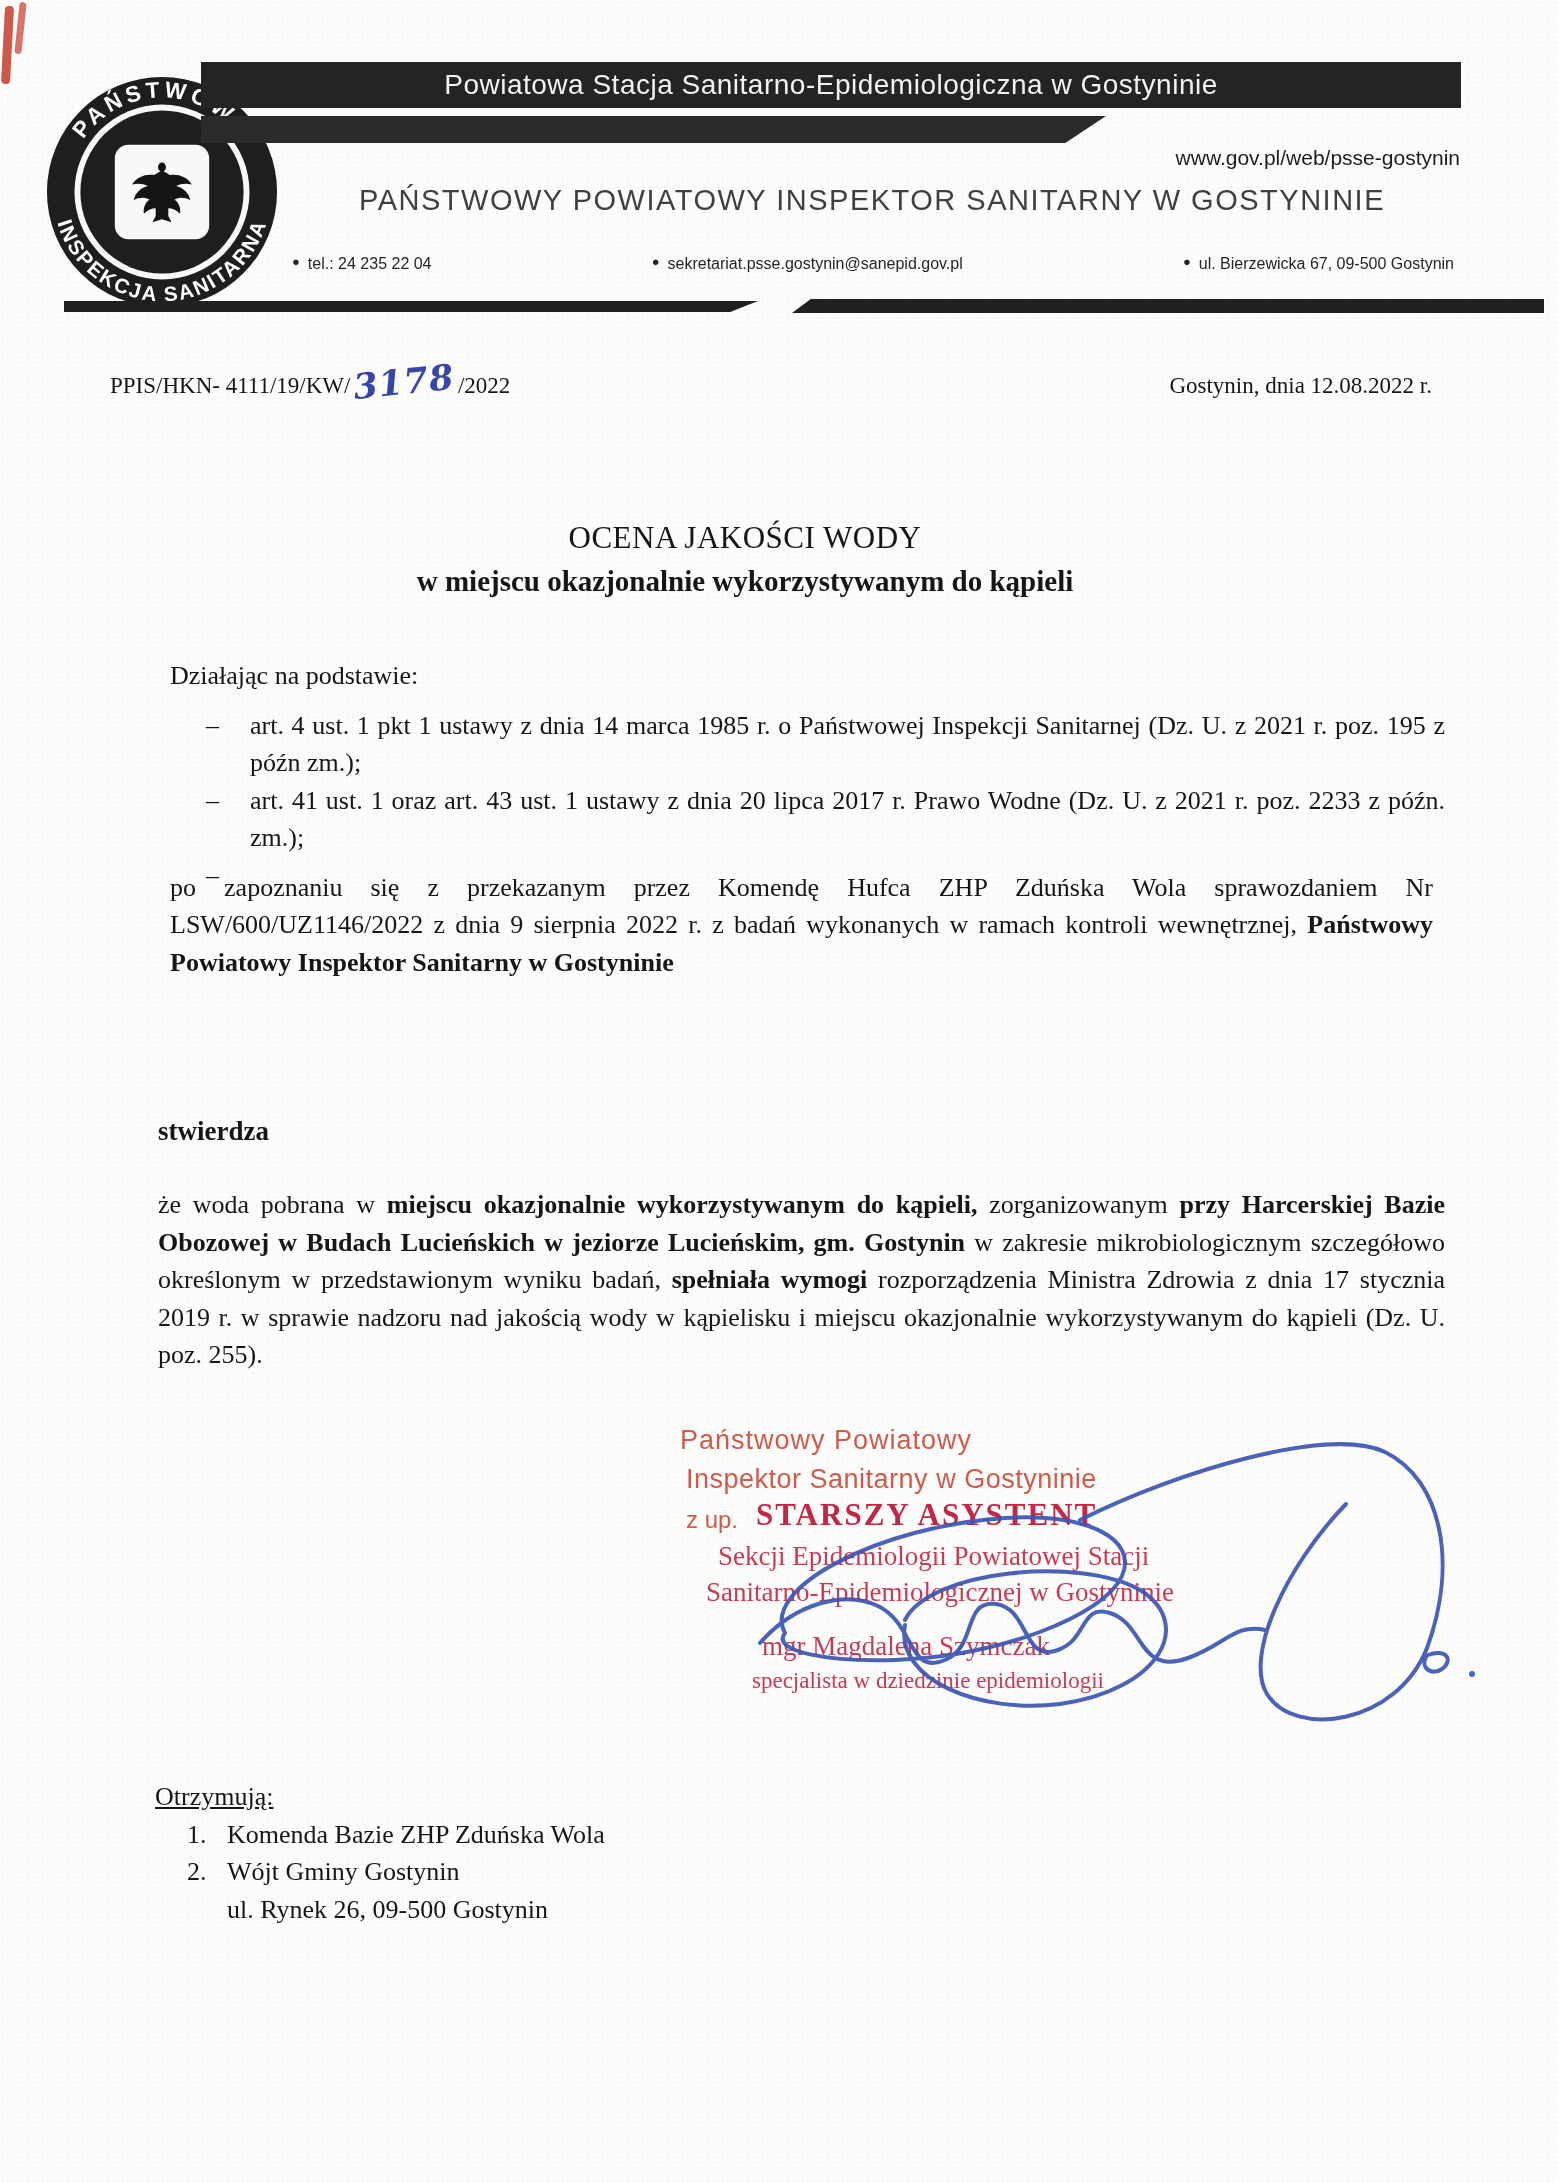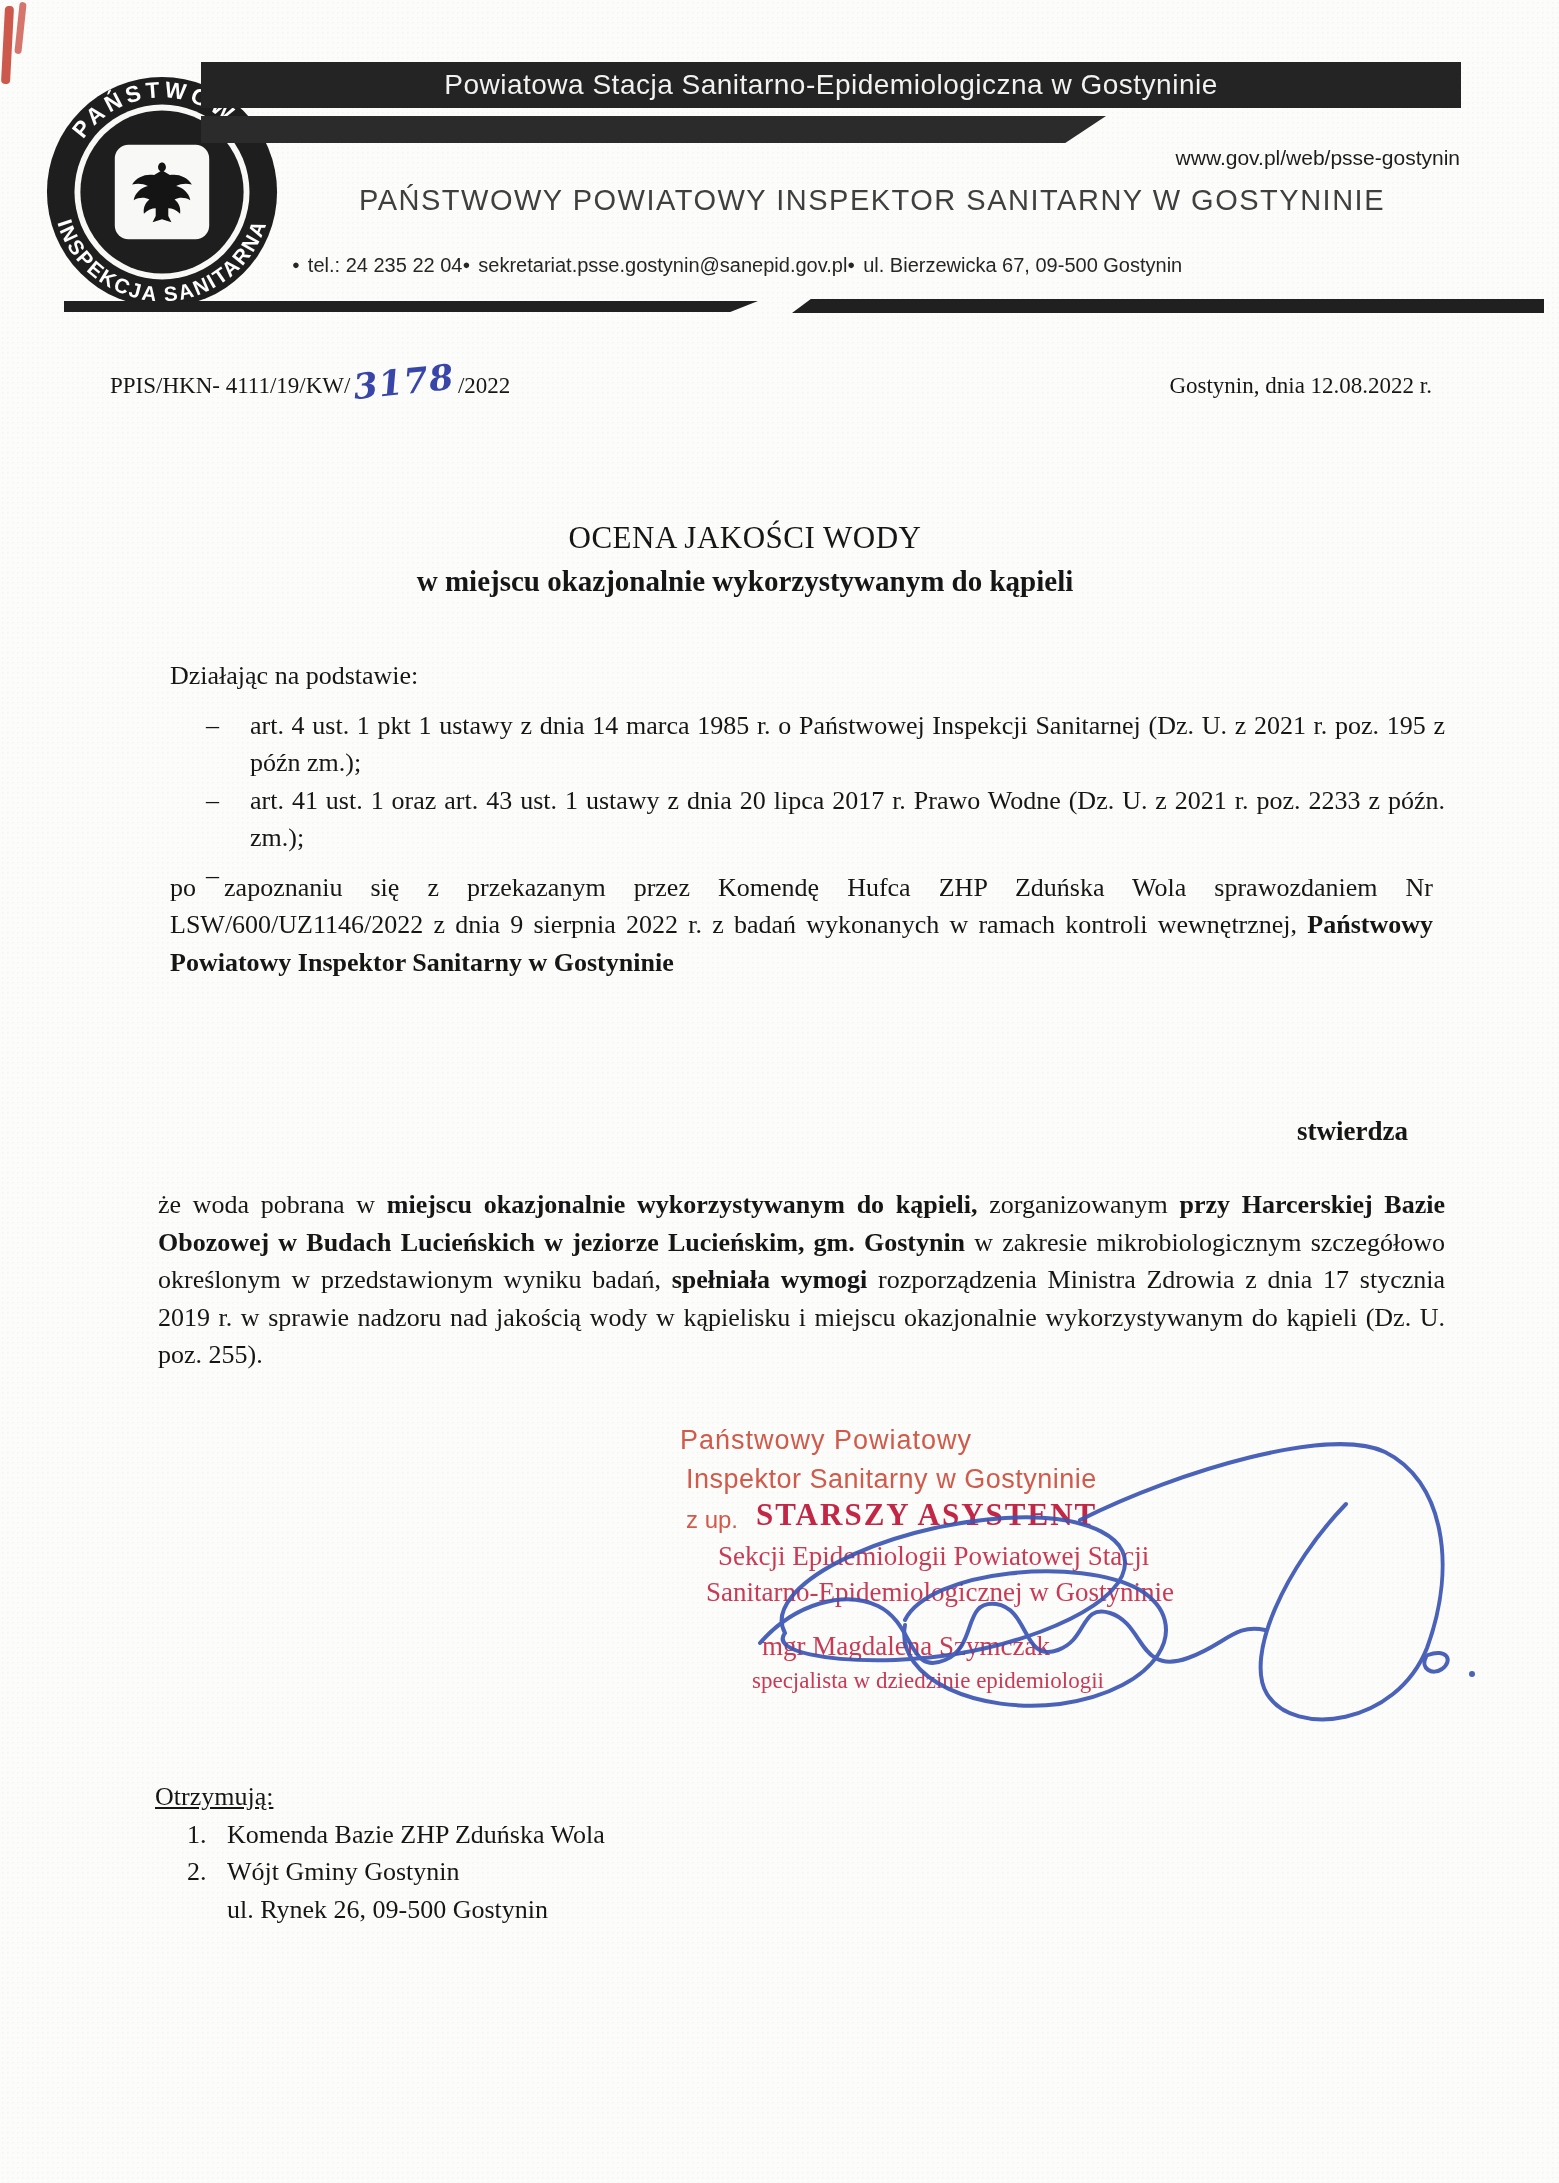--- a/index.html
+++ b/index.html
@@ -23,22 +23,22 @@
     display:flex;align-items:center;justify-content:center;text-align:right;}
   .bar-top span{font-family:"Liberation Sans","DejaVu Sans",sans-serif;font-size:28px;color:#f2f2f0;
     letter-spacing:.5px;white-space:nowrap;}
   .bar-sub{position:absolute;left:201px;top:116px;width:905px;height:27px;background:#2b2b2b;
     clip-path:polygon(0 0,100% 0,95.5% 100%,0 100%);}
   .website{position:absolute;left:700px;top:146px;width:760px;text-align:right;
     font-family:"Liberation Sans","DejaVu Sans",sans-serif;font-size:21px;color:#1d1d1d;}
   .inspector{position:absolute;left:282px;top:184px;width:1180px;text-align:center;
     font-family:"Liberation Sans","DejaVu Sans",sans-serif;font-size:29px;letter-spacing:1.5px;
     color:#3f3f3f;white-space:nowrap;}
-  .contact{position:absolute;left:292px;top:254px;width:1162px;display:flex;
-    font-family:"Liberation Sans","DejaVu Sans",sans-serif;font-size:20px;color:#262626;white-space:nowrap;}
+  .contact{position:absolute;left:292px;top:254px;width:1162px;display:flex;justify-content:space-between;
+    font-family:"Liberation Sans","DejaVu Sans",sans-serif;font-size:16px;color:#262626;white-space:nowrap;}
   .contact .c-item::before{content:"●";font-size:13px;vertical-align:3px;margin-right:8px;}
   .rule-left{position:absolute;left:64px;top:301px;width:694px;height:11px;background:#202020;
     clip-path:polygon(0 0,100% 0,96% 100%,0 100%);}
   .rule-right{position:absolute;left:792px;top:299px;width:752px;height:14px;background:#202020;
     clip-path:polygon(2.5% 0,100% 0,100% 100%,0 100%);}
 
   
   .ref-row{position:absolute;left:110px;top:373px;width:1322px;display:flex;
     justify-content:space-between;align-items:flex-start;font-size:23px;}
   .handwritten{font-family:"DejaVu Serif",serif;font-style:italic;font-weight:bold;color:#3746a8;
@@ -51,21 +51,21 @@
   .title-l2{font-size:29px;font-weight:bold;margin-top:9px;}
 
   
   .body-block{position:absolute;left:158px;top:645px;width:1287px;font-size:26px;
     line-height:37.5px;text-align:justify;}
   .body-block p{margin:12px;}
   .intro{text-align:left;}
   ul.legal{margin:0;padding:0;list-style:none;}
   ul.legal li{padding-left:92px;position:relative;}
   ul.legal li .dash{position:absolute;left:48px;}
-  .stwierdza{position:absolute;left:158px;top:1116px;width:1250px;text-align:right;
+  .stwierdza{position:absolute;left:158px;top:1116px;width:1250px;text-align:left;
     font-weight:bold;font-size:27px;}
   .finding{position:absolute;left:158px;top:1186px;width:1287px;font-size:26px;
     line-height:37.5px;text-align:justify;margin:0;}
 
   
   .stamp{position:absolute;left:680px;top:1420px;width:820px;height:330px;}
   .stamp > span{position:absolute;white-space:nowrap;}
   .st-l1{left:0;top:5px;font-family:"Liberation Sans",sans-serif;font-size:27px;color:#d15a4b;letter-spacing:1px;}
   .st-l2{left:6px;top:44px;font-family:"Liberation Sans",sans-serif;font-size:27px;color:#d15a4b;letter-spacing:.5px;}
   .st-zup{left:6px;top:86px;font-family:"Liberation Sans",sans-serif;font-size:24px;color:#d15a4b;}

